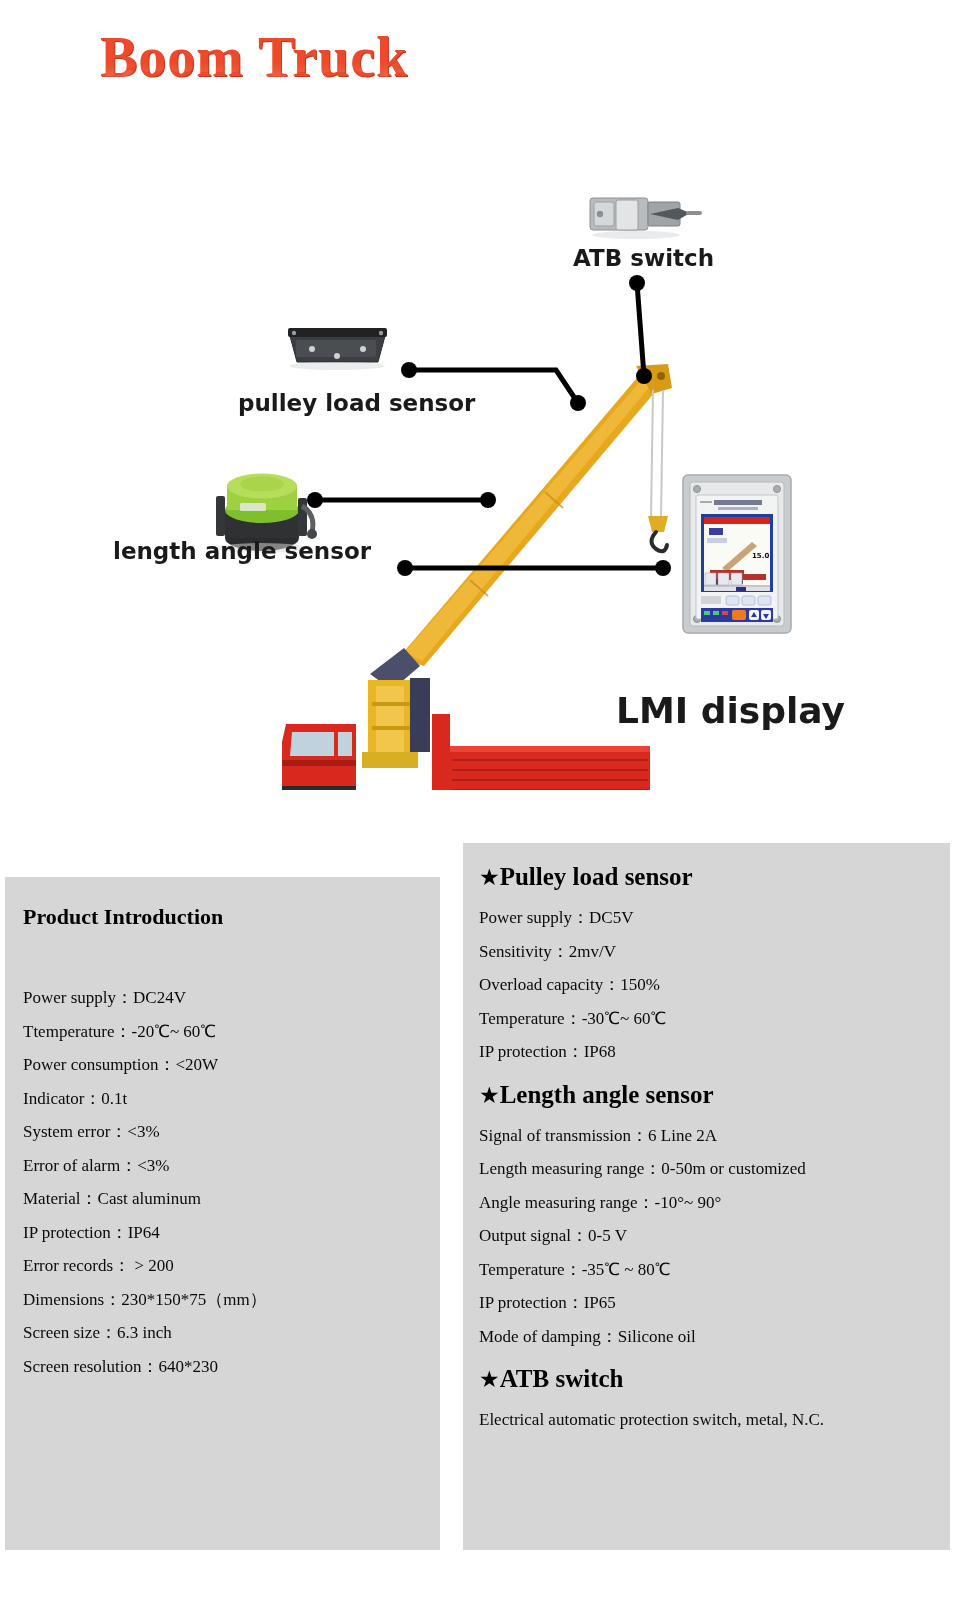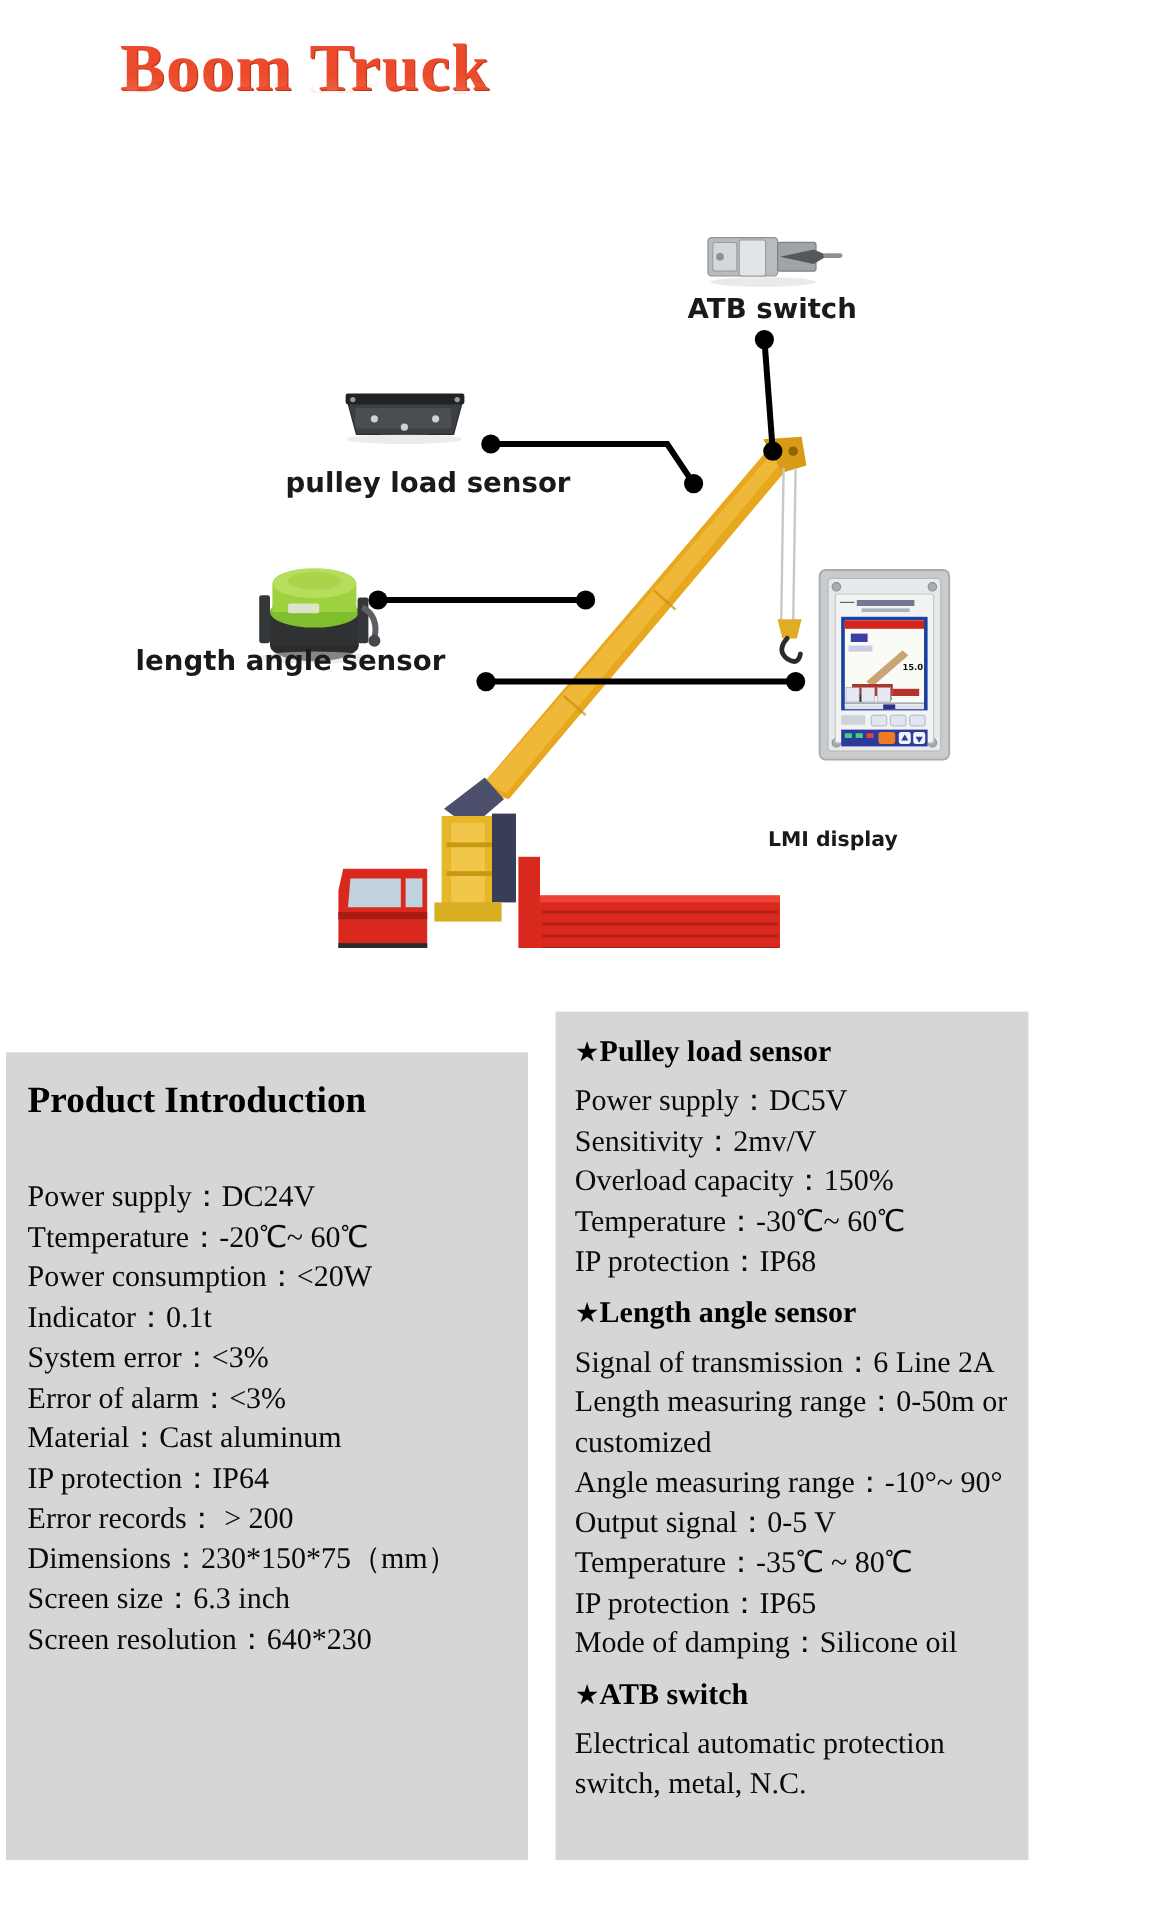--- a/index.html
+++ b/index.html
@@ -50,52 +50,52 @@
   .dlabel{
     position:absolute;
     font-family:"DejaVu Sans", sans-serif;
     font-weight:600;
     color:#1a1a1a;
     white-space:nowrap;
   }
   #label-atb{ left:573px; top:95px; font-size:23px; }
   #label-pulley{ left:238px; top:240px; font-size:23px; }
   #label-length{ left:113px; top:388px; font-size:23px; }
-  #label-lmi{ left:640px; top:540px; font-size:17px; }
+  #label-lmi{ left:616px; top:540px; font-size:36px; }
 
   
   .panel{
     position:absolute;
     background:#d6d6d6;
     box-sizing:border-box;
   }
   #panel-left{ left:5px; top:877px; width:435px; height:673px; padding:22px 16px 10px 18px; }
-  #panel-right{ left:463px; top:843px; width:394px; height:707px; padding:18px 14px 10px 16px; }
+  #panel-right{ left:463px; top:843px; width:487px; height:707px; padding:18px 14px 10px 16px; }
 
   .panel-title{
     font-family:"Liberation Serif", serif;
     font-weight:bold;
-    font-size:31px;
+    font-size:22px;
     color:#000;
     margin:0 0 46px 0;
     line-height:36px;
   }
   .sec-head{
     font-family:"Liberation Serif", serif;
     font-weight:bold;
     font-size:25px;
     color:#000;
     margin:0 0 8px 0;
     line-height:32px;
   }
   .sec-head.tight{ margin-top:4px; }
   .spec-list{ margin:0 0 10px 0; padding:0; list-style:none; }
   .spec{
     font-family:"Liberation Serif", serif;
-    font-size:25px;
+    font-size:17px;
     color:#0a0a0a;
     line-height:33.5px;
     margin:0;
   }
   #panel-right .spec{ line-height:33.5px; }
   .star{ font-family:"DejaVu Sans", sans-serif; font-size:23px; }
 </style>
 </head>
 <body>
 

